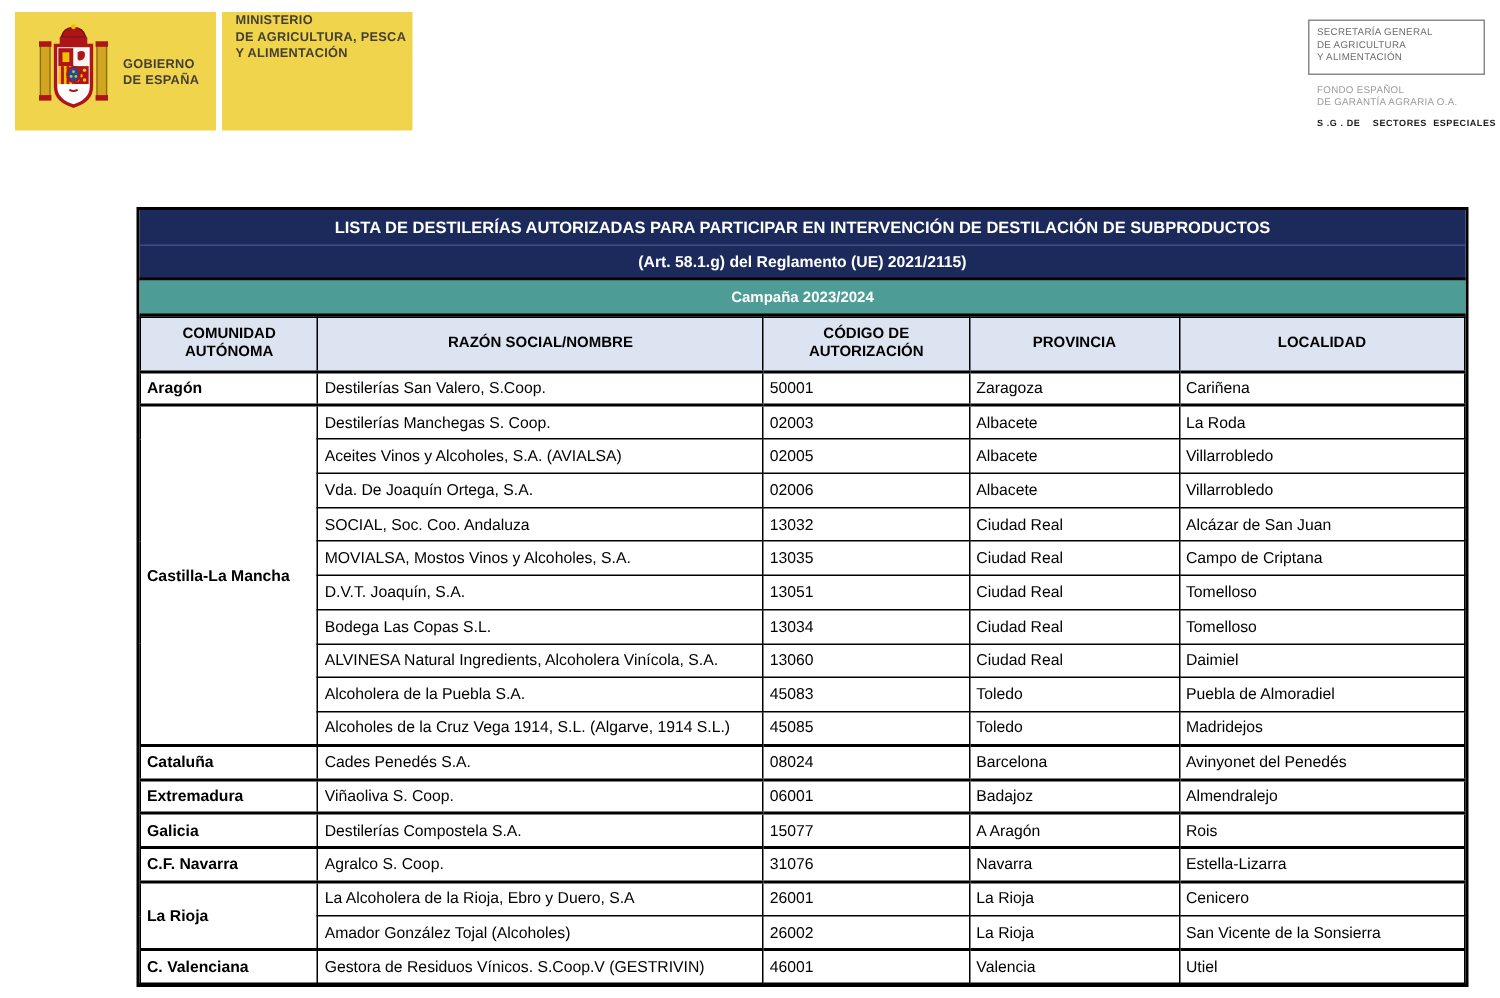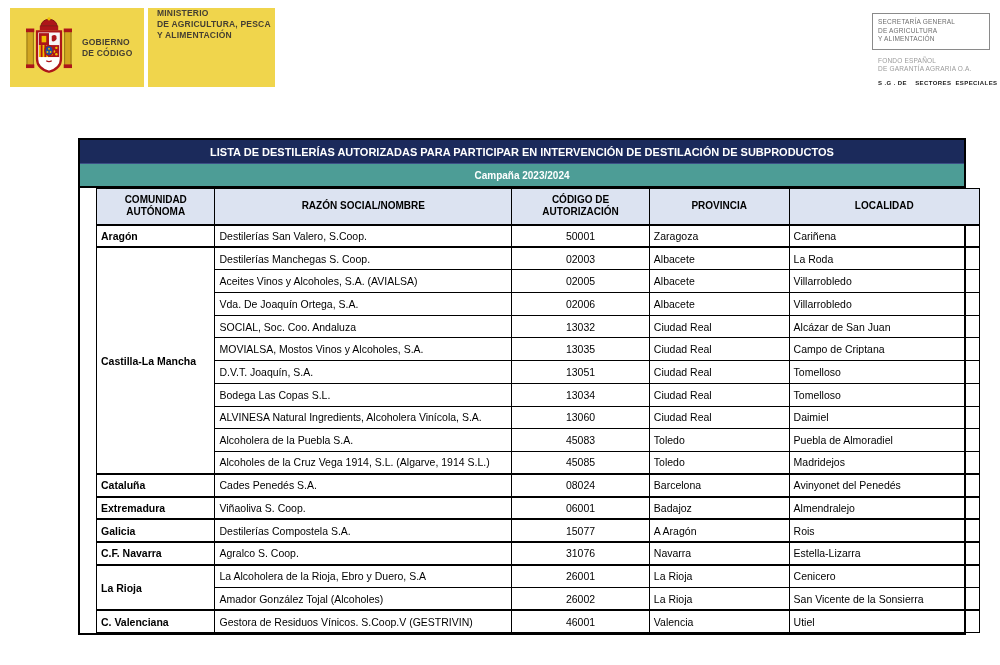--- a/index.html
+++ b/index.html
@@ -19,38 +19,38 @@
   
   .dept { position:absolute; top:13px; right:10px; width:118px; text-align:left; }
   .dept-box { border:1px solid #8a8a8a; padding:4px 5px 5px 5px; }
   .dept-box-line { font-size:6.5px; color:#6e6e6e; line-height:8.5px; letter-spacing:.2px; }
   .fondo { margin-top:7px; padding-left:6px; }
   .fondo-line { font-size:6.5px; color:#9b9b9b; line-height:8.5px; letter-spacing:.2px; }
   .sg-line { margin-top:6px; padding-left:6px; font-size:6px; font-weight:bold; color:#1a1a1a;
              letter-spacing:.4px; white-space:pre; }
 
   
-  .doc { position:absolute; left:78px; top:138px; width:888px; border:2px solid #000; }
+  .doc { position:absolute; left:91px; top:138px; width:888px; border:2px solid #000; }
   .banner { color:#fff; text-align:center; display:flex; align-items:center; justify-content:center; }
   .banner-title    { height:24px; background:var(--navy); font-size:11px; font-weight:bold; border-bottom:1px solid #3c4f86; }
   .banner-subtitle { height:23px; background:var(--navy); font-size:10.5px; font-weight:bold; border-bottom:2px solid #000; }
   .banner-campaign { height:24px; background:var(--teal); font-size:10px; font-weight:bold; border-bottom:2px solid #000; }
 
-  table { width:100%; border-collapse:collapse; table-layout:fixed;margin-left:16px; }
+  table { width:100%; border-collapse:collapse; table-layout:fixed; }
   col.c1 { width:117px; } col.c2 { width:293px; } col.c3 { width:136px; }
   col.c4 { width:138px; } col.c5 { width:188px; }
 
   thead th { background:var(--headbg); height:36px; font-size:10px; font-weight:bold; color:#000;
              text-align:center; vertical-align:middle; border:1px solid #000;
              border-bottom:2px solid #000; padding:0 2px; line-height:12px; }
   tbody td { height:22.7px; font-size:10.5px; color:#000; vertical-align:middle;
              border:1px solid #000; padding:0 4px; overflow:hidden; white-space:nowrap; }
   tbody tr.group-start td { border-top:2px solid #000; }
   td.community { font-weight:bold; }
-  td.code { text-align:center; }
+  td.code { }
 </style>
 </head>
 <body>
 
 <div class="logo">
   <div class="logo-left">
     <span class="coat">
       <svg width="46" height="60" viewBox="0 0 50 64">
 
         <rect x="1" y="16" width="7" height="38" fill="#d1a520" stroke="#8c6d10" stroke-width="1"></rect>
@@ -81,21 +81,21 @@
         <circle cx="33" cy="41" r="1.3" fill="#f1bf00"></circle>
         <ellipse cx="25" cy="37" rx="4.5" ry="5.5" fill="#1a4fa0" stroke="#ad1519" stroke-width="1.5"></ellipse>
         <circle cx="25" cy="35" r="1" fill="#f1bf00"></circle>
         <circle cx="23.3" cy="38.5" r="1" fill="#f1bf00"></circle>
         <circle cx="26.7" cy="38.5" r="1" fill="#f1bf00"></circle>
         <path d="M22 48 q3 2 6 0" stroke="#ad1519" stroke-width="1.5" fill="none"></path>
       </svg>
     </span>
     <span class="gov-text">
       <div class="logo-line">GOBIERNO</div>
-      <div class="logo-line">DE CÓDIGO</div>
+      <div class="logo-line">DE ESPAÑA</div>
     </span>
   </div>
   <div class="logo-sep"></div>
   <div class="logo-right">
     <div class="logo-line">MINISTERIO</div>
     <div class="logo-line">DE AGRICULTURA, PESCA</div>
     <div class="logo-line">Y ALIMENTACIÓN</div>
   </div>
 </div>
 
@@ -107,20 +107,21 @@
   </div>
   <div class="fondo">
     <div class="fondo-line">FONDO ESPAÑOL</div>
     <div class="fondo-line">DE GARANTÍA AGRARIA O.A.</div>
   </div>
   <div class="sg-line">S .G . DE    SECTORES  ESPECIALES</div>
 </div>
 
 <div class="doc">
   <div class="banner banner-title">LISTA DE DESTILERÍAS AUTORIZADAS PARA PARTICIPAR EN INTERVENCIÓN DE DESTILACIÓN DE SUBPRODUCTOS</div>
+  <div class="banner banner-subtitle">(Art. 58.1.g) del Reglamento (UE) 2021/2115)</div>
   <div class="banner banner-campaign">Campaña 2023/2024</div>
   <table>
     <colgroup>
         <col class="c1">
         <col class="c2">
         <col class="c3">
         <col class="c4">
         <col class="c5">
       </colgroup>
     <thead>

